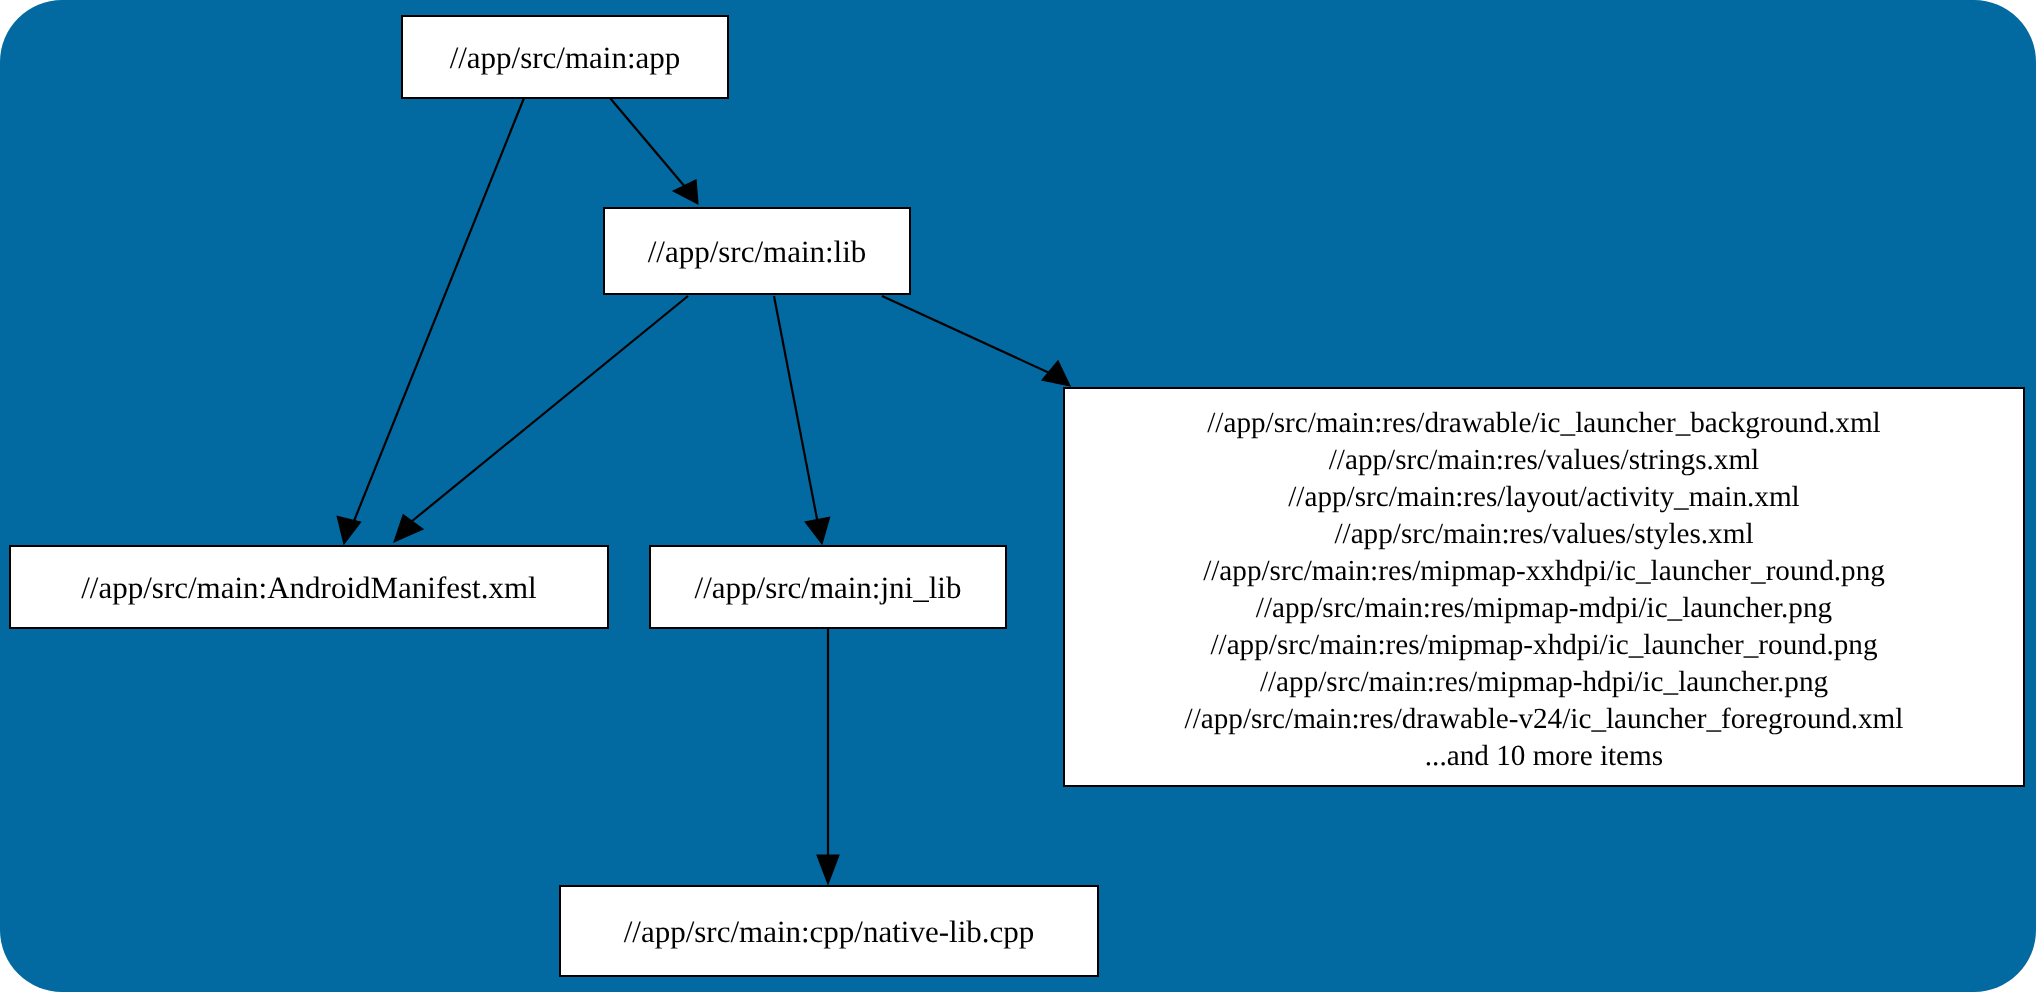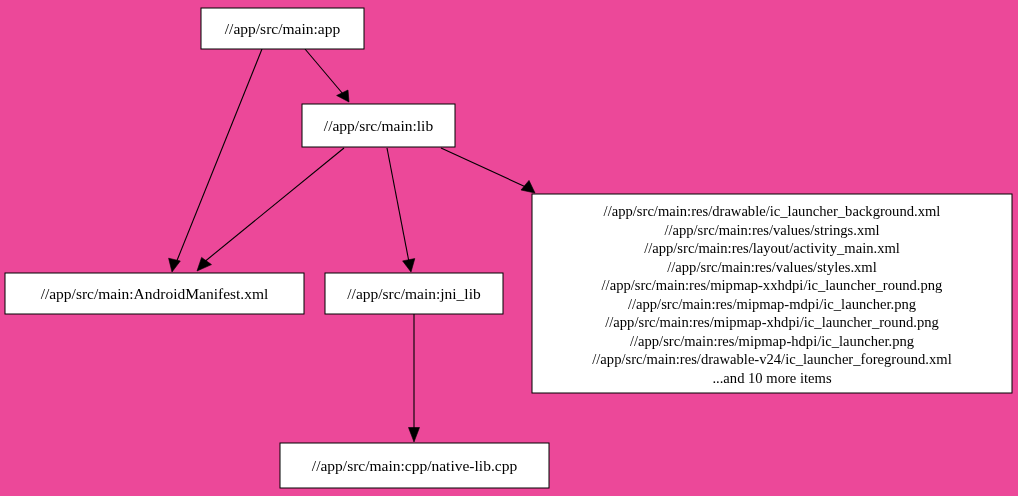--- a/index.html
+++ b/index.html
@@ -4,23 +4,24 @@
 <style>
   html, body {
     margin: 0;
     padding: 0;
     background: #ffffff;
   }
   #graph-canvas {
     position: relative;
     width: 1018px;
     height: 496px;
-    background: #ec4899;
+    background: #0369a1;
     overflow: hidden;
     font-family: "Liberation Serif", "DejaVu Serif", serif;
+    border-radius: 31px;
   }
   svg.graph-svg {
     position: absolute;
     top: 0;
     left: 0;
     width: 1018px;
     height: 496px;
   }
   .node-box {
     fill: #ffffff;

